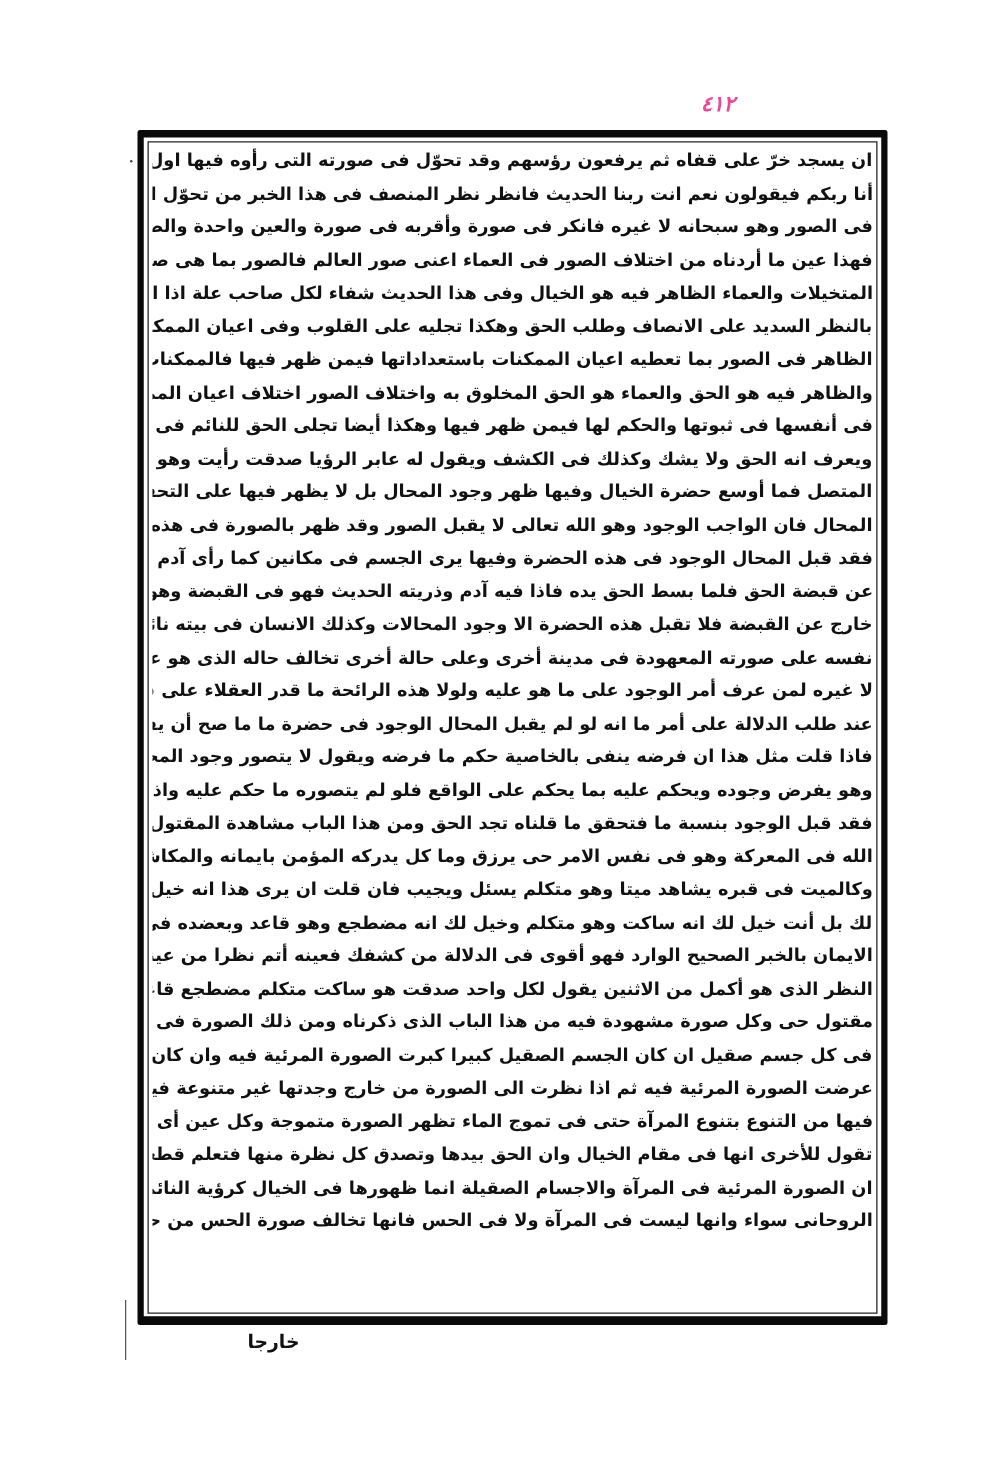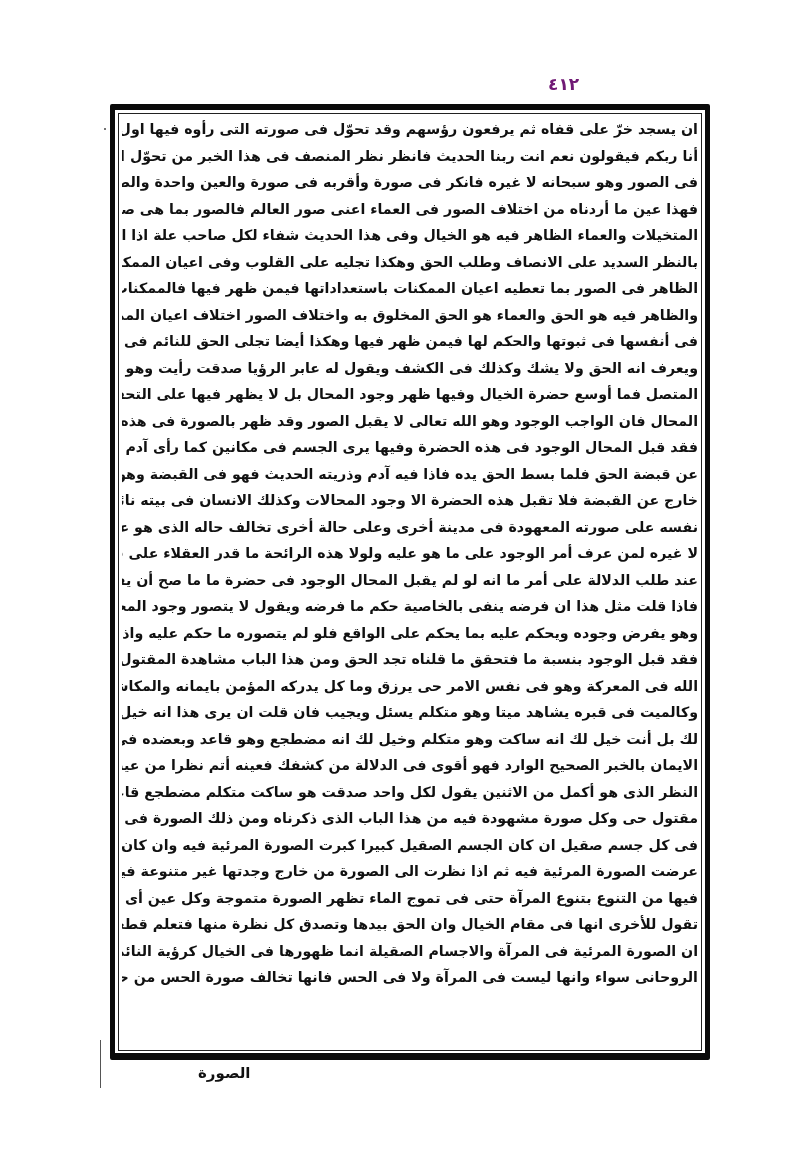--- a/index.html
+++ b/index.html
@@ -13,26 +13,27 @@
       position: relative;
       overflow: hidden;
       font-family: "DejaVu Sans", sans-serif;
       color: #111111;
     }
     .page-number {
       position: absolute;
       left: 548px;
       top: 74px;
       width: 40px;
-      text-align: left;
+      text-align: right;
       font-family: "DejaVu Sans", sans-serif;
       font-weight: bold;
       font-size: 17px;
-      color: #701a75;
+      color: #ec4899;
       letter-spacing: 1px;
+      font-style: italic;
     }
     .frame-outer {
       position: absolute;
       left: 110px;
       top: 104px;
       width: 600px;
       height: 956px;
       border-left: 5px solid #0a0a0a;
       border-right: 5px solid #0a0a0a;
       border-top: 6px solid #0a0a0a;
@@ -137,13 +138,13 @@
   <div class="line">فى كل جسم صقيل ان كان الجسم الصقيل كبيرا كبرت الصورة المرئية فيه وان كان عريضا</div>
   <div class="line">عرضت الصورة المرئية فيه ثم اذا نظرت الى الصورة من خارج وجدتها غير متنوعة فيما ظهر</div>
   <div class="line">فيها من التنوع بتنوع المرآة حتى فى تموج الماء تظهر الصورة متموجة وكل عين أى كل نظرة</div>
   <div class="line">تقول للأخرى انها فى مقام الخيال وان الحق بيدها وتصدق كل نظرة منها فتعلم قطعا</div>
   <div class="line">ان الصورة المرئية فى المرآة والاجسام الصقيلة انما ظهورها فى الخيال كرؤية النائم وتشكل</div>
   <div class="line">الروحانى سواء وانها ليست فى المرآة ولا فى الحس فانها تخالف صورة الحس من حيث تعلقه</div>
 </div>
 
 <div class="margin-rule"></div>
 
-<div class="catchword">الصورة</div>
+<div class="catchword">خارجا</div>
 
 </body></html>

